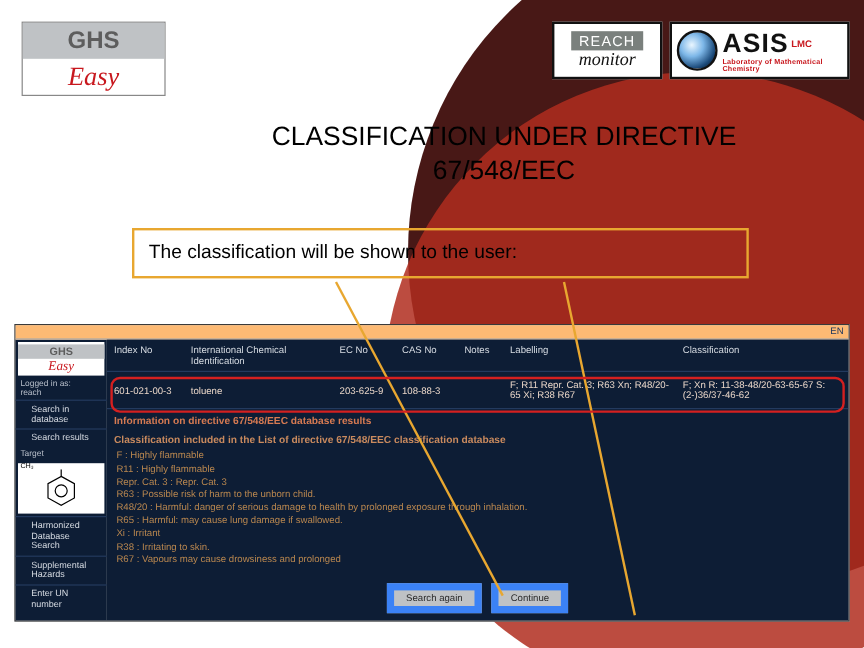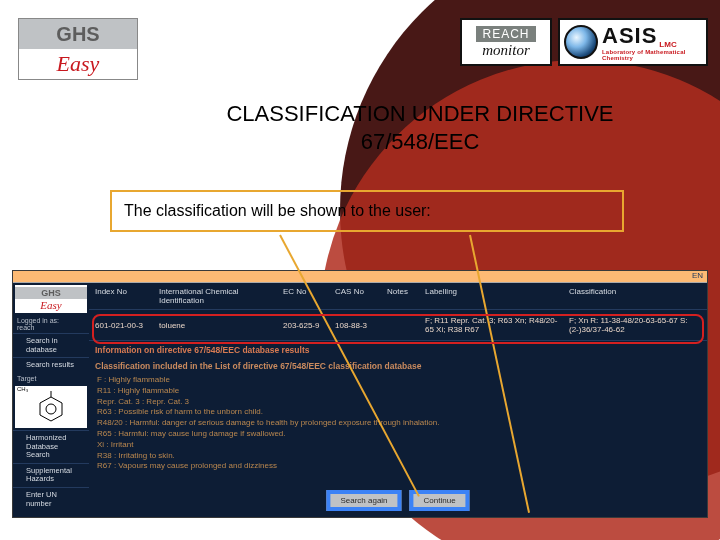--- a/index.html
+++ b/index.html
@@ -11,21 +11,21 @@
   .ghs-badge { width: 120px; height: 62px; border: 1px solid #888; background: #fff; display: flex; flex-direction: column; }
   .ghs-top { flex: 1; background: #bfc2c5; display: flex; align-items: center; justify-content: center; font-weight: bold; color: #5d5d5d; font-size: 20px; }
   .ghs-bottom { flex: 1; display: flex; align-items: center; justify-content: center; font-family: 'Brush Script MT','Comic Sans MS',cursive; color: #c8181e; font-size: 22px; font-style: italic; }
   .right-logos { display: flex; gap: 6px; align-items: center; }
   .reach-badge { width: 92px; height: 48px; border: 2px solid #111; background: #fff; display: flex; flex-direction: column; align-items: center; justify-content: center; font-size: 11px; }
   .reach-top { background: #7a807d; color: #fff; padding: 1px 6px; font-size: 12px; letter-spacing: 1px; }
   .reach-bot { font-family: 'Brush Script MT',cursive; font-style: italic; font-size: 15px; color: #111; }
   .oasis-badge { width: 150px; height: 48px; border: 2px solid #111; background: #fff; display: flex; align-items: center; gap: 4px; padding: 2px 4px; }
   .globe { width: 34px; height: 34px; border-radius: 50%; background: radial-gradient(circle at 35% 35%, #eaf6ff 0%, #7db7e8 35%, #1b4a7a 70%, #000 100%); border: 2px solid #111; flex-shrink: 0; }
   .oasis-text { display: flex; flex-direction: column; }
-  .oasis-line { display:flex; align-items:flex-end; gap:2px; }
+  .oasis-line { display:flex; align-items:center; gap:2px; }
   .oasis-main { font-weight: 900; font-size: 22px; letter-spacing: 1px; color: #111; }
   .oasis-lmc { font-size: 8px; color: #c8181e; font-weight: bold; }
   .oasis-sub { font-size: 6px; color: #c8181e; font-weight: bold; letter-spacing: .2px; }
   .title { position: absolute; top: 100px; left: 160px; right: 40px; text-align: center; font-weight: normal; font-size: 22px; line-height: 1.25; color: #000; z-index: 4; }
   .caption-box { position: absolute; top: 190px; left: 110px; width: 514px; border: 2px solid #e8a730; padding: 10px 12px; text-align: left; font-size: 16px; z-index: 6; background: rgba(255,255,255,0); }
   .leader { position: absolute; background: #e8a730; height: 2px; transform-origin: left center; z-index: 6; }
   .app { position: absolute; left: 12px; top: 270px; width: 696px; height: 248px; border: 1px solid #3a3a3a; background: #d8dde1; z-index: 4; }
   .topbar { height: 12px; background: #fdba74; border-bottom: 1px solid #aaa; position: relative; }
   .lang { position: absolute; right: 4px; top: 0; font-size: 8px; color: #233a5e; }
   .appbody { display: flex; height: calc(100% - 12px); }
@@ -36,21 +36,21 @@
   .sb-item { font-size: 7.5px; color: #d6dbe2; padding: 3px 13px; border-top: 1px solid #233a5e; line-height: 1.15; cursor: pointer; }
   .sb-target { background: #fff; margin: 2px; height: 42px; position: relative; }
   .benzene { position: absolute; left: 50%; top: 52%; transform: translate(-50%,-50%); }
   .sb-label { font-size: 7px; color: #b8bfca; padding: 2px 4px; }
   .main { flex: 1; background: #0d1d35; color: #cfd4dc; font-size: 8px; position: relative; overflow: hidden; }
   .tbl-head { display: grid; grid-template-columns: 60px 120px 48px 48px 34px 140px 1fr; gap: 4px; padding: 4px 6px; font-size: 8px; color: #d6dbe2; }
   .tbl-row { display: grid; grid-template-columns: 60px 120px 48px 48px 34px 140px 1fr; gap: 4px; padding: 6px 6px; font-size: 8px; color: #e9d6c8; border-top: 1px solid #233a5e; border-bottom: 1px solid #233a5e; align-items: center; }
   .sec-title { color: #d67a52; font-size: 8.5px; font-weight: bold; padding: 4px 6px 2px; }
   .desc-block { padding: 2px 8px 4px; color: #b9874f; font-size: 8px; line-height: 1.35; }
   .btnrow { position: absolute; bottom: 6px; left: 50%; transform: translateX(-50%); display: flex; gap: 8px; }
-  .btn { background: #bfc2c5; border: 4px solid #3b82f6; color: #2a2a2a; font-size: 8px; padding: 2px 10px; cursor: pointer; }
+  .btn { background: #bfc2c5; border: 6px solid #3b82f6; color: #2a2a2a; font-size: 8px; padding: 2px 10px; cursor: pointer; }
   .row-hi { position: absolute; border: 2px solid #d42020; border-radius: 8px; pointer-events: none; z-index: 7; }
 </style>
 </head>
 <body>
 
 <div class="slide">
   <div class="bg-circle1"></div>
   <div class="bg-circle2"></div>
 
   <div class="header">
@@ -142,21 +142,21 @@
         <div class="sec-title" style="color:#c98a5e;">Classification included in the List of directive 67/548/EEC classification database</div>
         <div class="desc-block">
           <div>F : Highly flammable</div>
           <div>R11 : Highly flammable</div>
           <div>Repr. Cat. 3 : Repr. Cat. 3</div>
           <div>R63 : Possible risk of harm to the unborn child.</div>
           <div>R48/20 : Harmful: danger of serious damage to health by prolonged exposure through inhalation.</div>
           <div>R65 : Harmful: may cause lung damage if swallowed.</div>
           <div>Xi : Irritant</div>
           <div>R38 : Irritating to skin.</div>
-          <div>R67 : Vapours may cause prolonged and dizziness</div>
+          <div>R67 : Vapours may cause drowsiness and prolonged</div>
         </div>
         <div class="btnrow">
           <div class="btn">Search again</div>
           <div class="btn">Continue</div>
         </div>
       </div>
     </div>
   </div>
 </div>
 

